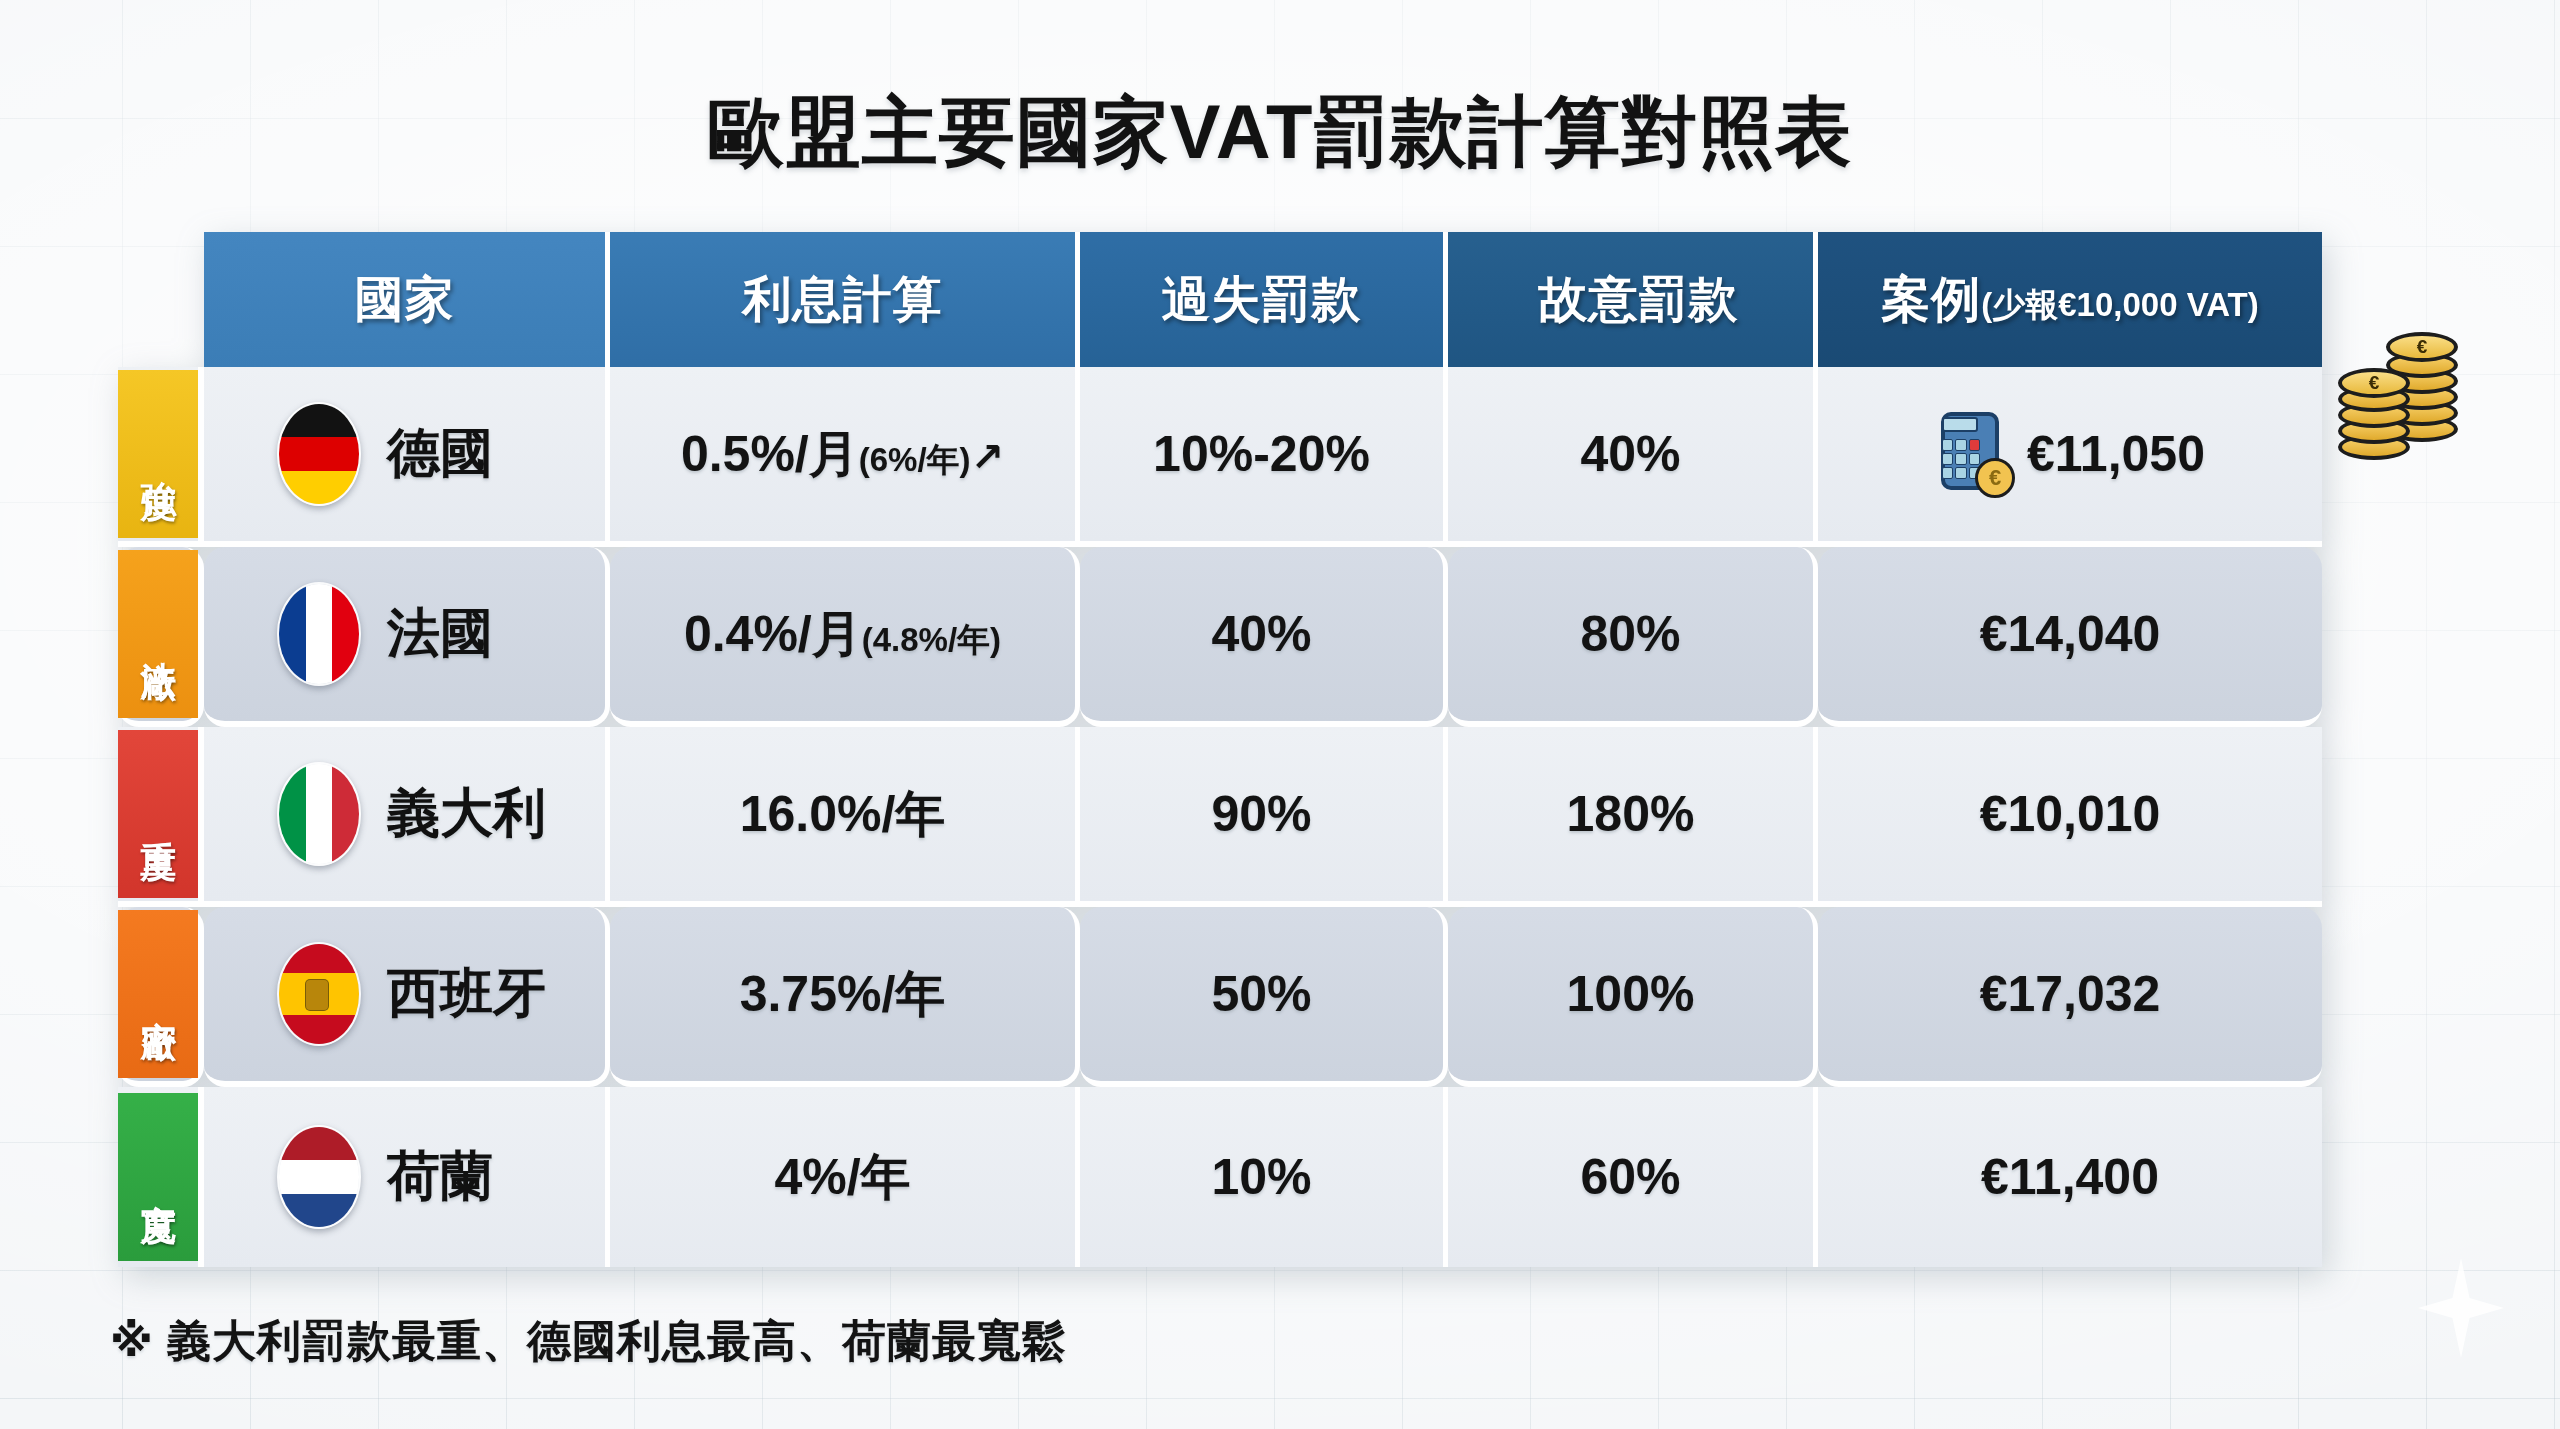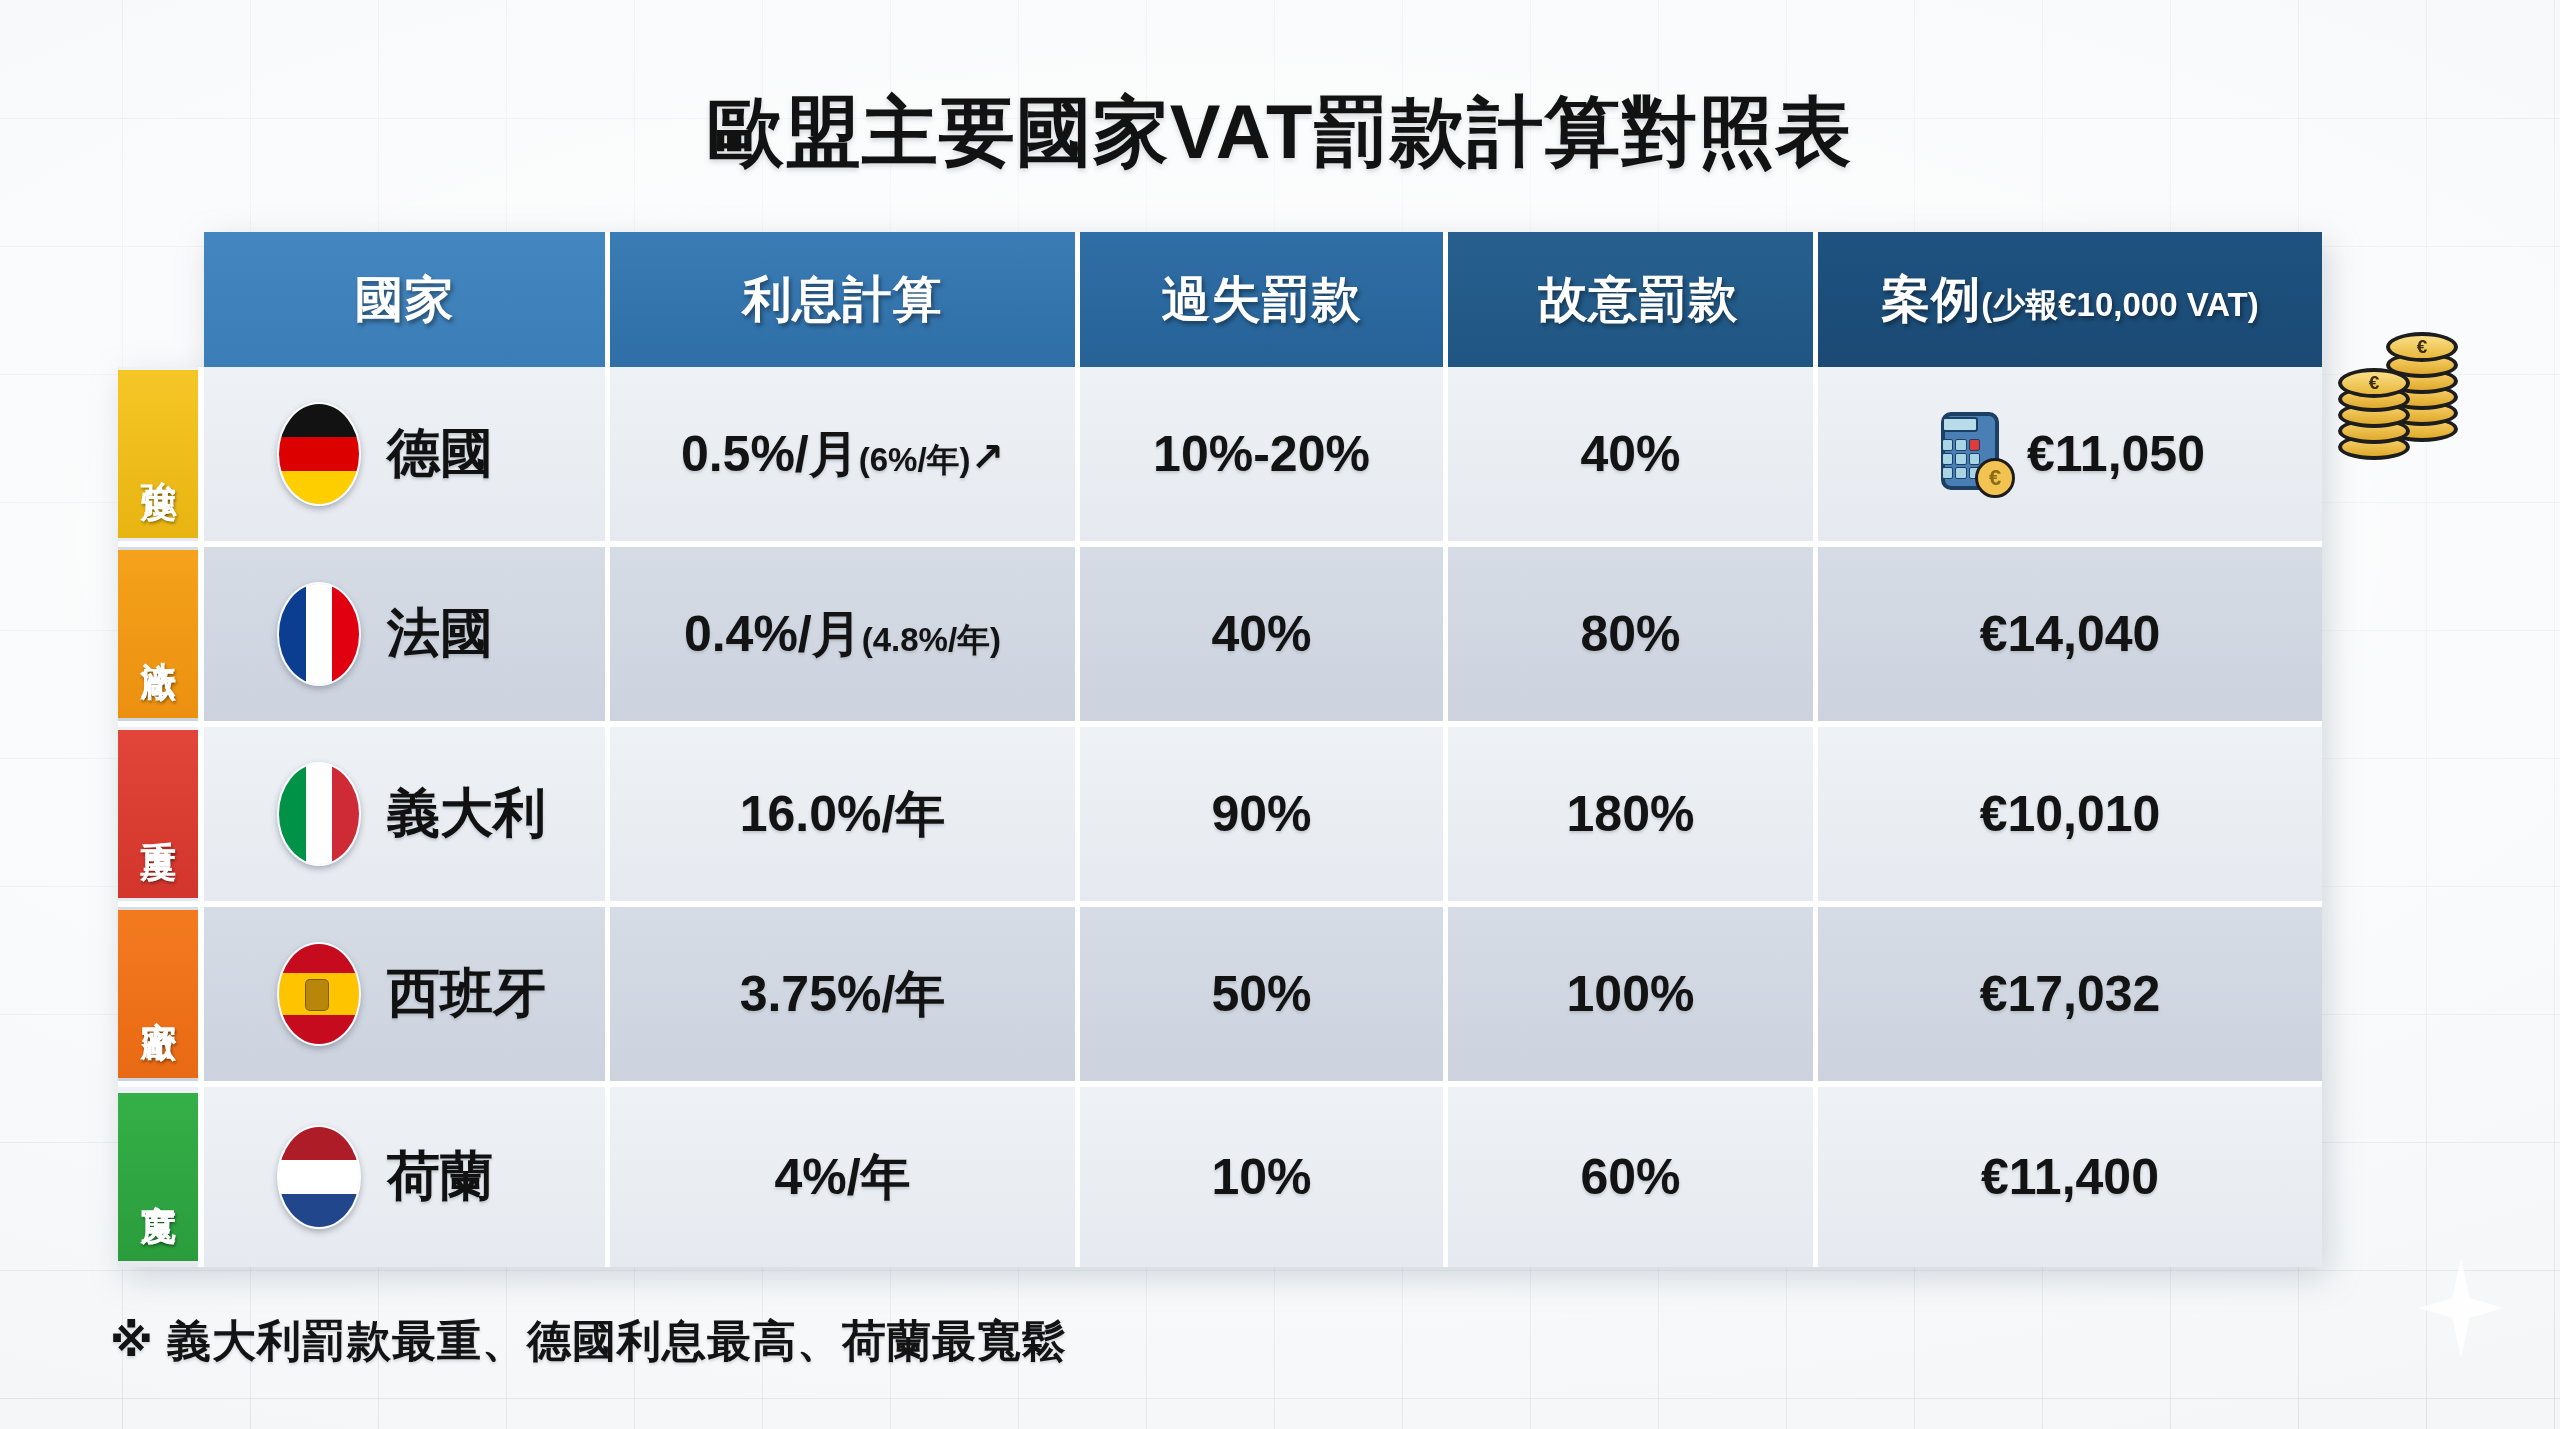--- a/index.html
+++ b/index.html
@@ -123,21 +123,21 @@
     color: #131313;
     border-right: 5px solid #ffffff;
     border-bottom: 6px solid #ffffff;
     text-shadow: 0 2px 3px rgba(140,150,160,0.45);
     white-space: nowrap;
   }
   tbody tr:last-child td { border-bottom: 0; }
   tbody td.last-col { border-right: 0; }
 
   tbody tr.odd  td { background: linear-gradient(180deg,#eef1f5 0%, #e6eaf0 100%); }
-  tbody tr.even td { background: linear-gradient(180deg,#d6dce6 0%, #ccd3de 100%); }
+  tbody tr.even td { background: linear-gradient(180deg,#d6dce6 0%, #ccd3de 100%); border-radius: 21px; }
 
   
   td.badge-cell {
     border-right: 6px solid #ffffff;
     padding: 0;
     text-shadow: none;
   }
   .badge {
     width: 100%;
     height: 168px;

